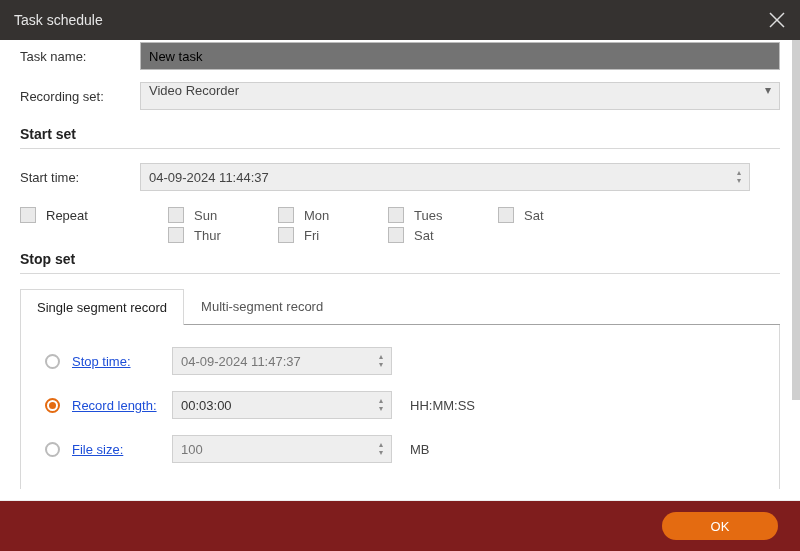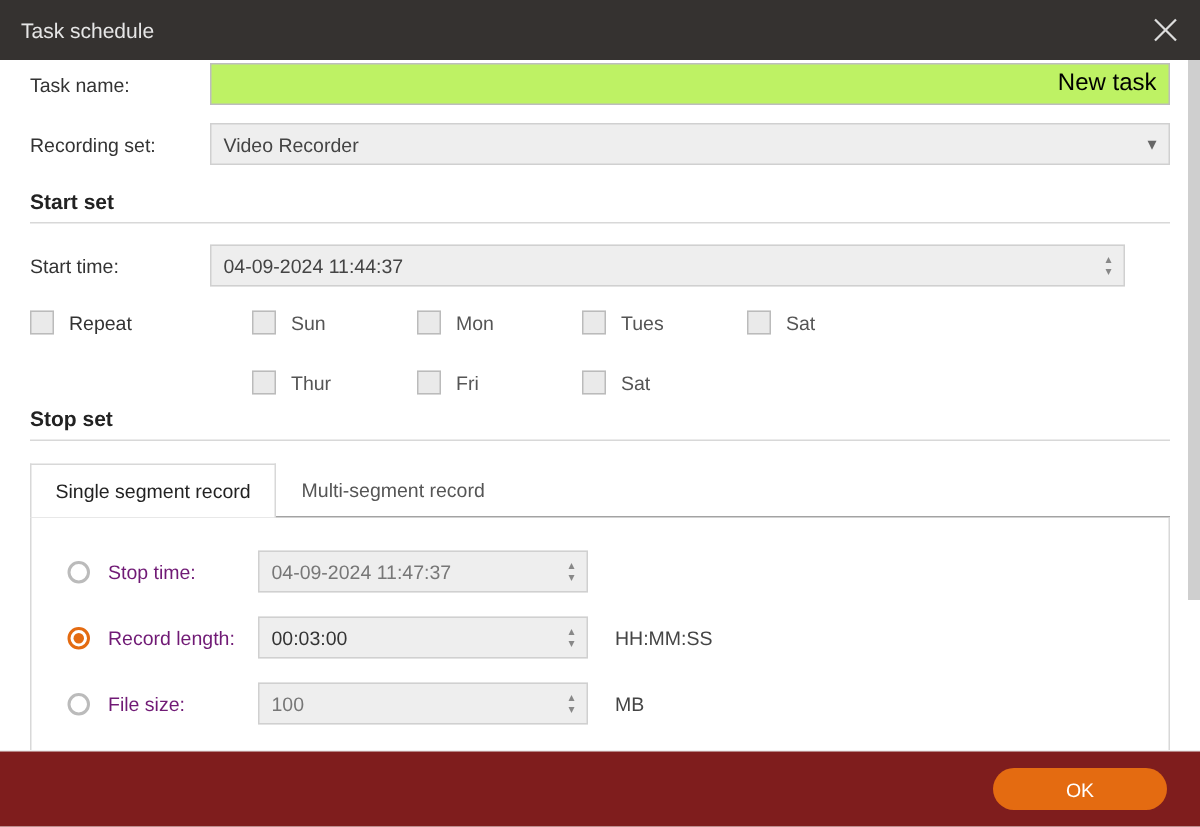--- a/index.html
+++ b/index.html
@@ -3,41 +3,41 @@
 <meta charset="utf-8">
 <style>
   * { box-sizing: border-box; margin: 0; padding: 0; font-family: -apple-system, "Segoe UI", Arial, sans-serif; }
   html, body { width: 800px; height: 551px; overflow: hidden; background: #fff; }
   .titlebar { height: 40px; background: #353230; color: #e6e6e6; display: flex; align-items: center; padding: 0 14px; font-size: 14px; }
   .titlebar .spacer { flex: 1; }
   .close-icon { width: 18px; height: 18px; cursor: pointer; }
   .content { padding: 2px 20px 0 20px; height: 460px; overflow: hidden; position: relative; }
   .row { display: flex; align-items: center; margin-bottom: 12px; }
   .row-label { width: 120px; font-size: 13px; color: #333; }
-  .text-input { flex: 1; height: 28px; border: 1px solid #bdbdbd; padding: 0 8px; font-size: 16px; background: #bef264; text-align: right; }
-  .select { flex: 1; height: 28px; border: 1px solid #d0d0d0; background: #eeeeee; padding: 0 8px; font-size: 13px; display: flex; align-items: center; justify-content: space-between; color: #444; cursor: pointer; }
+  .text-input { flex: 1; height: 28px; border: 1px solid #bdbdbd; padding: 0 8px; font-size: 13px; background: #737373; }
+  .select { flex: 1; height: 28px; border: 1px solid #d0d0d0; background: #eeeeee; padding: 0 8px; font-size: 13px; display: flex; align-items: flex-start; justify-content: space-between; color: #444; cursor: pointer; }
   .chev { font-size: 12px; color: #666; }
   .section-title { font-size: 14px; font-weight: 600; color: #222; margin: 16px 0 6px 0; }
   .divider { border-top: 1px solid #d8d8d8; margin-bottom: 14px; }
   .spinner-box { width: 610px; height: 28px; border: 1px solid #d0d0d0; background: #eeeeee; padding: 0 8px; font-size: 13px; display: flex; align-items: center; justify-content: space-between; color: #444; }
   .spinner-arrows { display: flex; flex-direction: column; font-size: 8px; line-height: 8px; color: #888; cursor: pointer; }
   .checkbox { width: 16px; height: 16px; border: 1px solid #bbb; background: #eaeaea; display: inline-block; vertical-align: middle; margin-right: 10px; cursor: pointer; }
   .repeat-row { display: flex; align-items: flex-start; margin-top: 16px; }
   .repeat-main { display: flex; align-items: center; width: 148px; font-size: 13px; color: #333; }
-  .days { display: grid; grid-template-columns: 110px 110px 110px 110px; row-gap: 24px; font-size: 13px; color: #555; }
+  .days { display: grid; grid-template-columns: 110px 110px 110px 110px; row-gap: 4px; font-size: 13px; color: #555; }
   .day { display: flex; align-items: center; }
   .tabs { display: flex; border-bottom: 1px solid #a3a3a3; margin-top: 10px; }
   .tab { padding: 10px 16px; font-size: 13px; color: #555; cursor: pointer; border: 1px solid transparent; border-bottom: none; }
   .tab.active { border-color: #d8d8d8; background: #fff; color: #222; position: relative; top: 1px; }
   .tab-body { border-left: 1px solid #d8d8d8; border-right: 1px solid #d8d8d8; padding: 22px 24px 10px 24px; }
   .opt-row { display: flex; align-items: center; margin-bottom: 16px; }
   .radio { width: 15px; height: 15px; border: 2px solid #bbb; border-radius: 50%; margin-right: 12px; position: relative; cursor: pointer; }
   .radio.checked { border-color: #e46b11; }
   .radio.checked::after { content: ""; position: absolute; inset: 2px; border-radius: 50%; background: #e46b11; }
-  .opt-label { width: 100px; font-size: 13px; color: #701a75; }
+  .opt-label { width: 100px; font-size: 13px; color: #1d4ed8; text-decoration: underline; }
   .small-spinner { width: 220px; height: 28px; border: 1px solid #d0d0d0; background: #eeeeee; padding: 0 8px; font-size: 13px; display: flex; align-items: center; justify-content: space-between; color: #777; }
   .small-spinner.enabled { color: #333; }
   .unit { margin-left: 18px; font-size: 13px; color: #444; }
   .footer { position: absolute; bottom: 0; left: 0; right: 0; height: 51px; background: #7f1d1d; border-top: 1px solid #eee; display: flex; align-items: center; justify-content: flex-end; padding: 0 22px; }
   .ok-btn { width: 116px; height: 28px; border: none; border-radius: 14px; background: #e46b11; color: #fff; font-size: 13px; cursor: pointer; }
   .vscroll-stub { position: absolute; right: 0; top: 40px; width: 8px; height: 360px; background: #cfcfcf; }
 </style>
 </head>
 <body>
 

